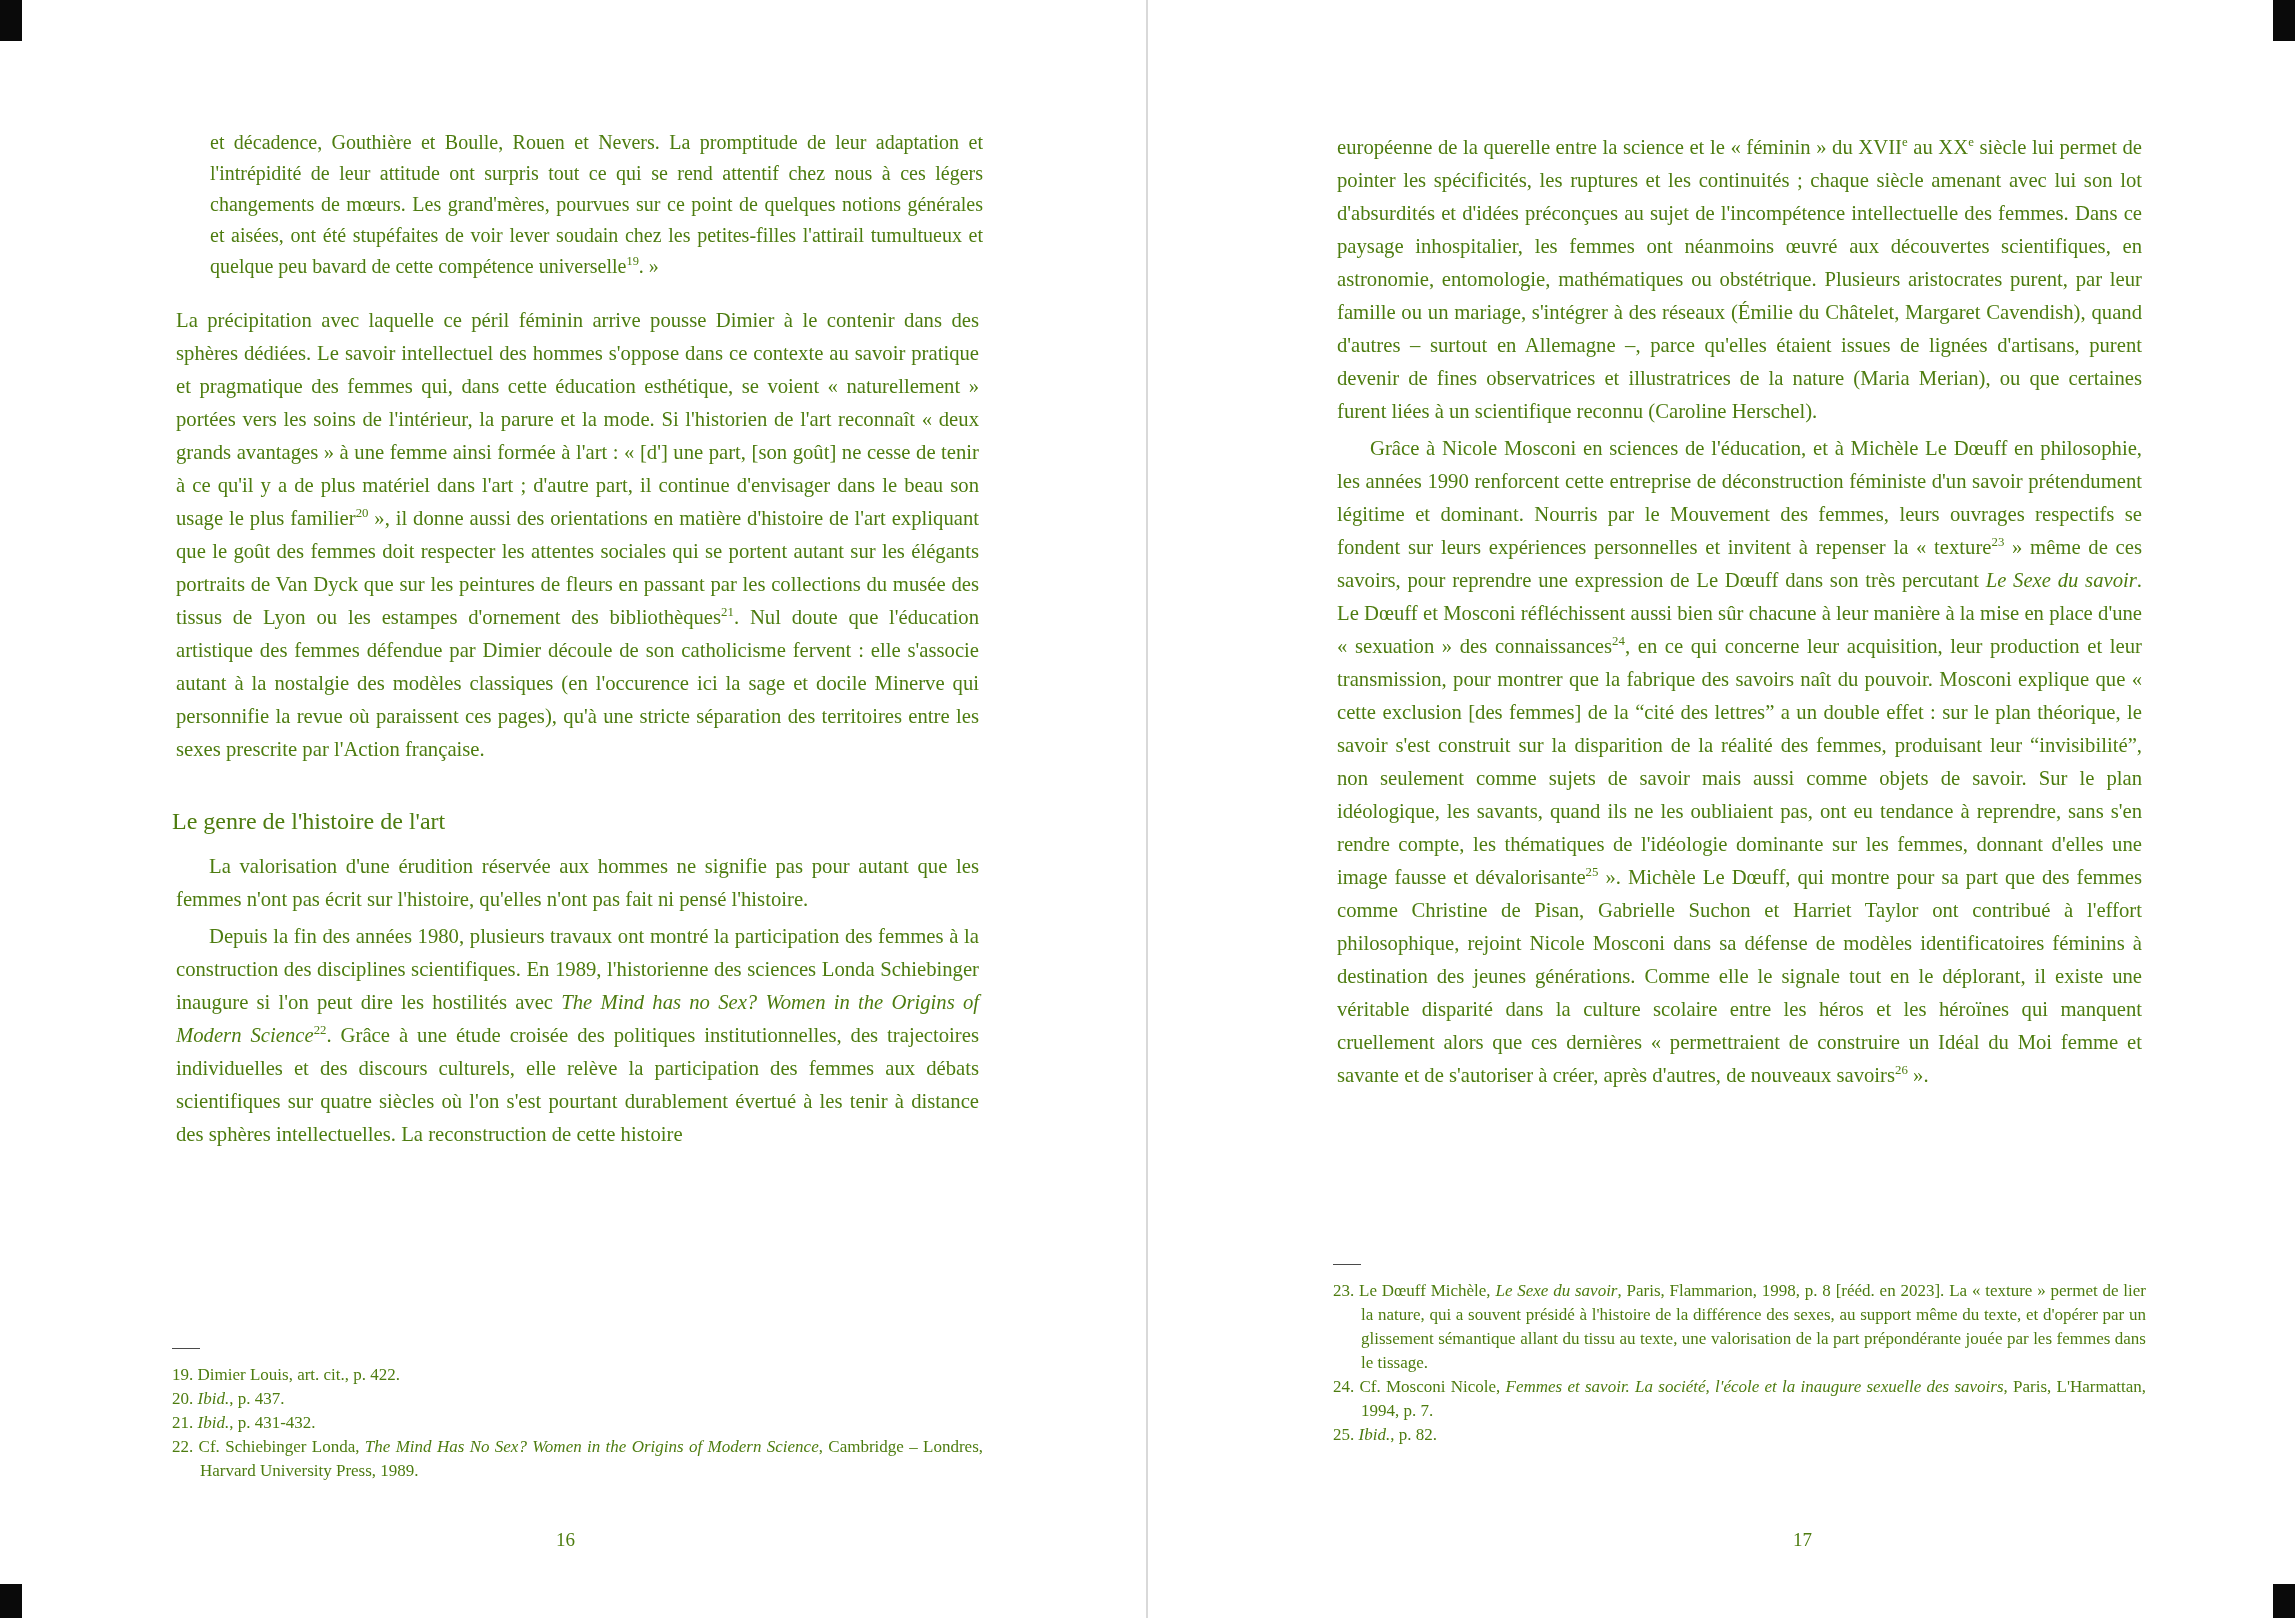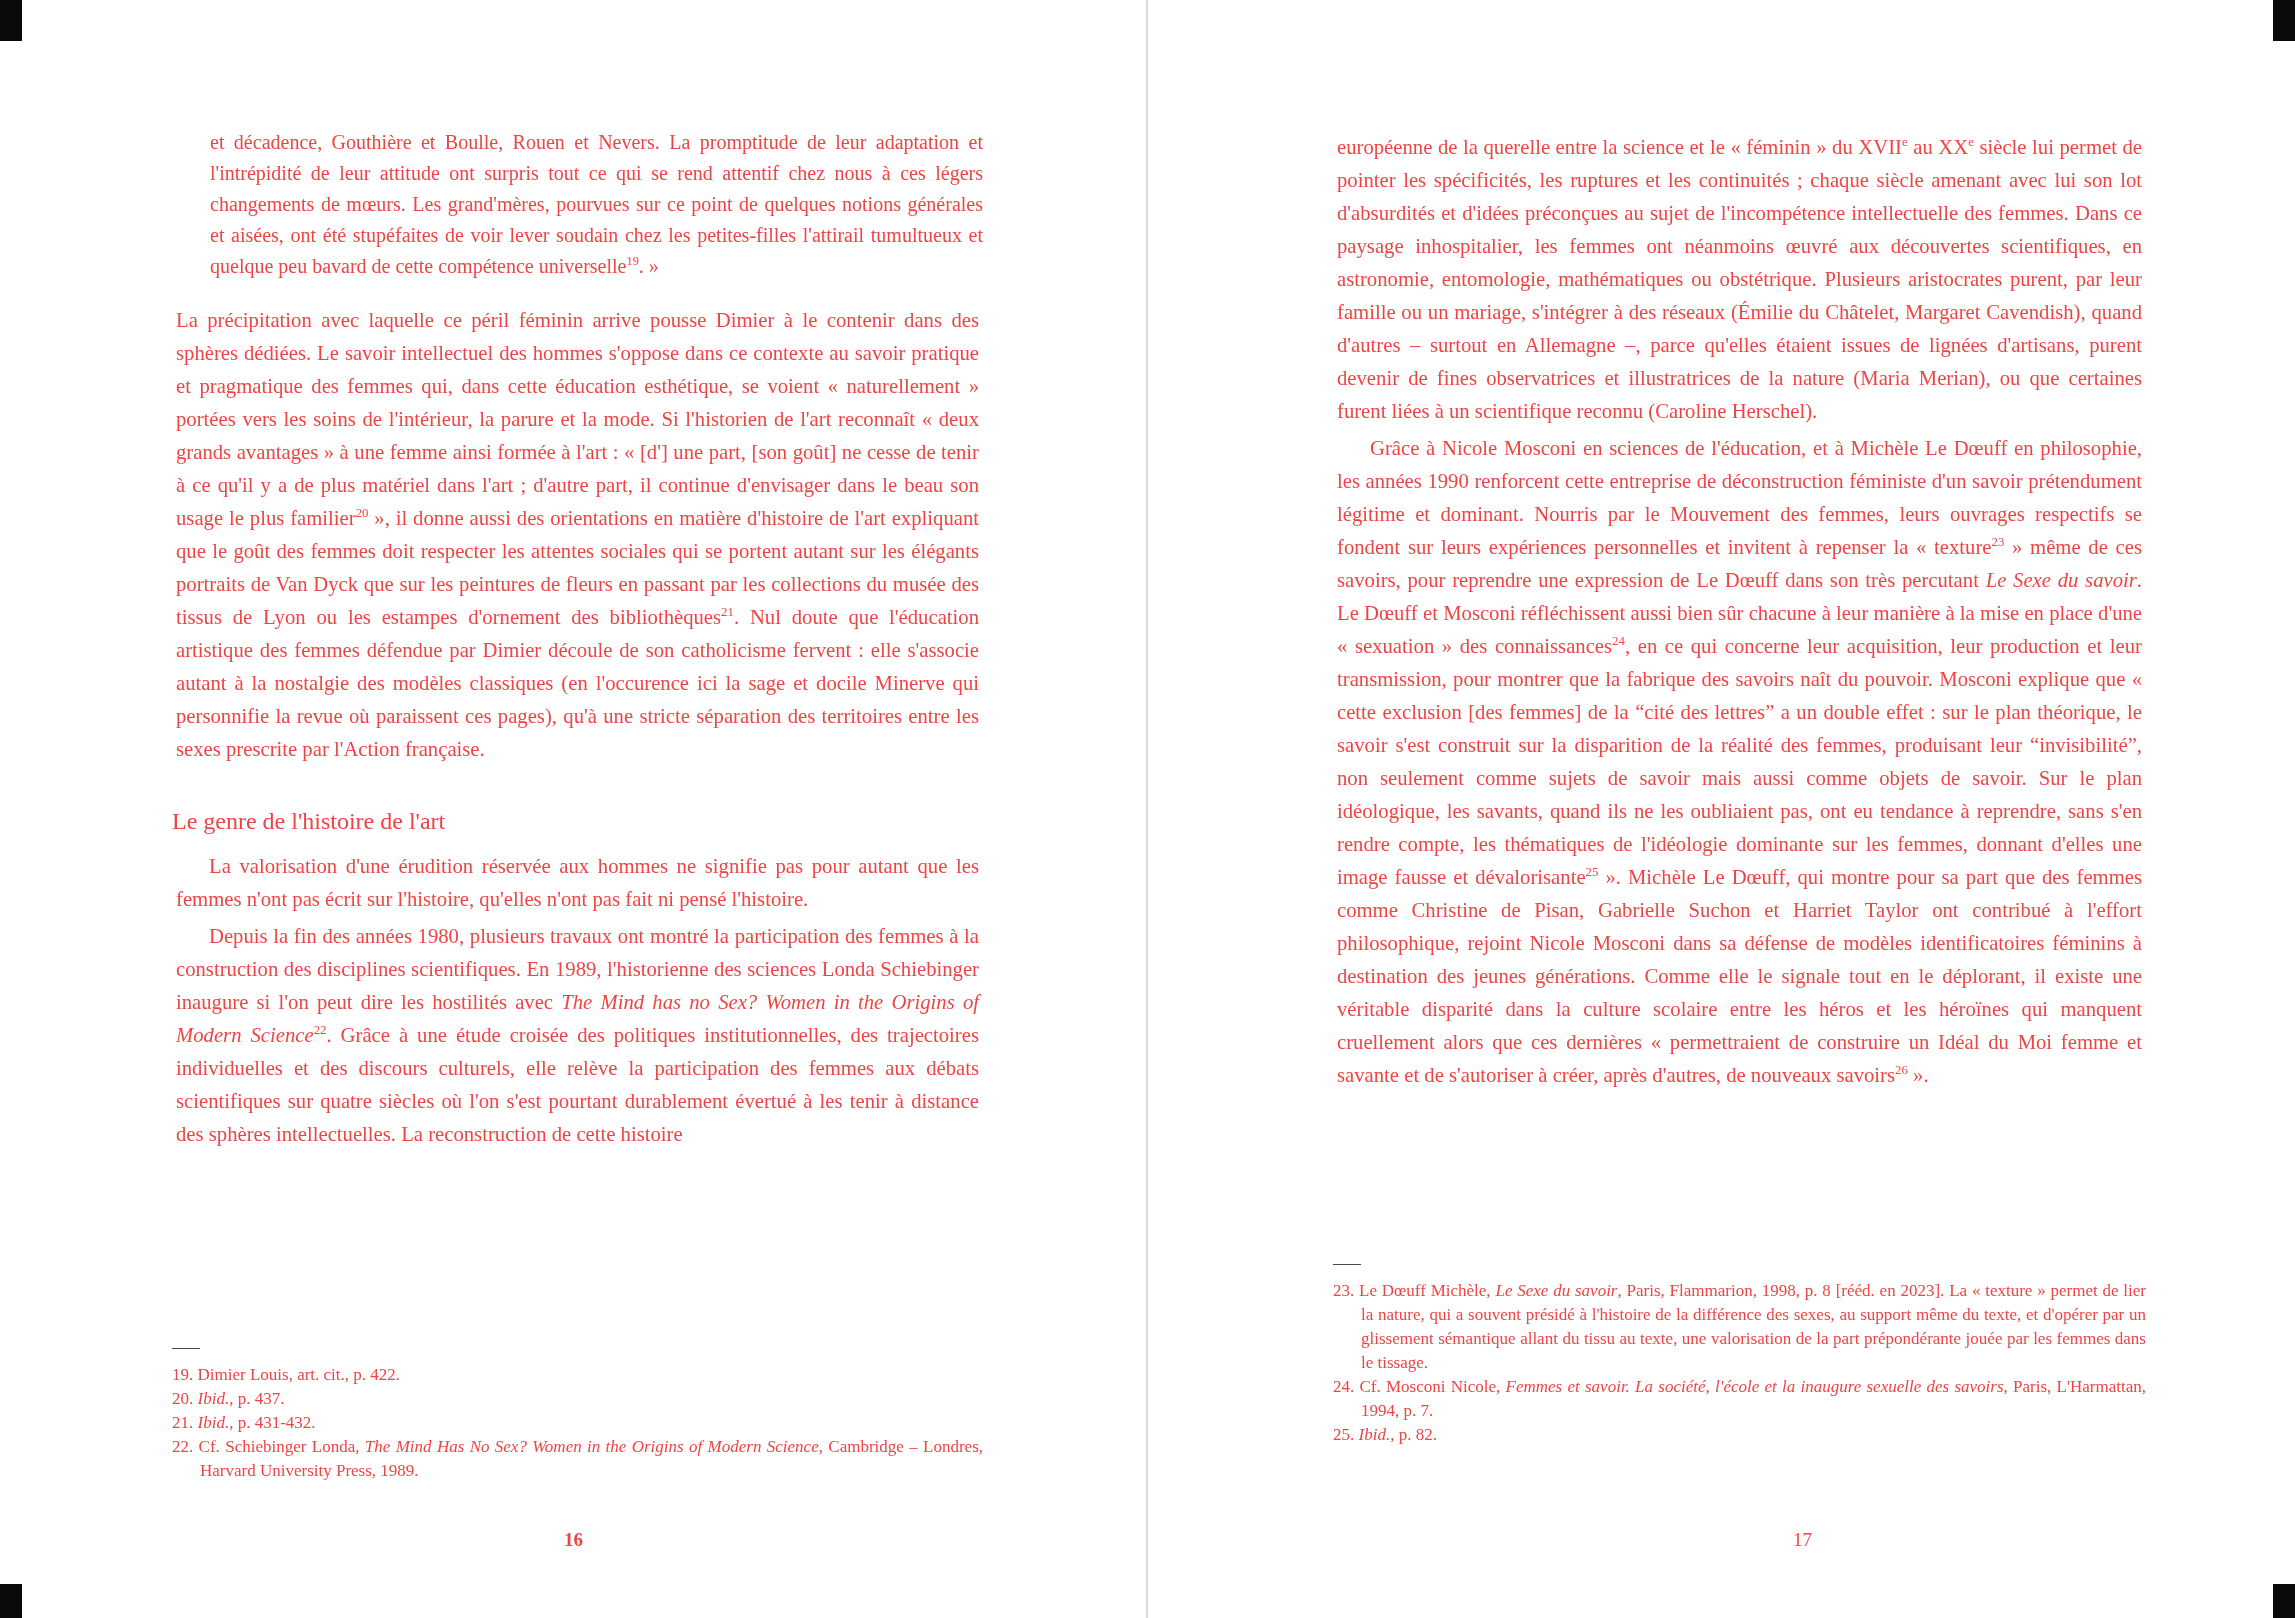--- a/index.html
+++ b/index.html
@@ -1,21 +1,21 @@
 <!DOCTYPE html>
 <html lang="fr" style="font-size:13.8px"><head>
 <meta charset="utf-8">
 <style>
   html, body { margin:0; padding:0; background:#e9e9e9; }
   .spread {
     position:relative;
     width:2295px; height:1618px;
     background:#ffffff;
     font-family:"Liberation Serif", serif;
-    color:#ef4444;
+    color:#4d7c0f;
     overflow:hidden;
   }
   
   .corner-mark { position:absolute; background:#0a0a0a; }
   .corner-mark.tl { left:0; top:0; width:22.4px; height:41px; }
   .corner-mark.tr { right:0; top:0; width:22.4px; height:41px; }
   .corner-mark.bl { left:0; bottom:0; width:22.4px; height:34px; }
   .corner-mark.br { right:0; bottom:0; width:22.4px; height:34px; }
 
   .gutter {
@@ -63,21 +63,21 @@
   .footnote {
     padding-left:28px; text-indent:-28px;
     margin:0;
   }
 
   .page-number {
     position:absolute; top:1529px;
     width:811px; text-align:center;
     font-size:19px; line-height:22.4px;
   }
-  .page-number.pn-left  { left:168px;font-weight:bold; }
+  .page-number.pn-left  { left:160px; }
   .page-number.pn-right { left:1396px; width:813px; }
 
   sup { font-size:0.62em; line-height:0; vertical-align:super; }
   .it { font-style:italic; }
 </style>
 </head>
 <body>
 
 <div class="spread">
 

